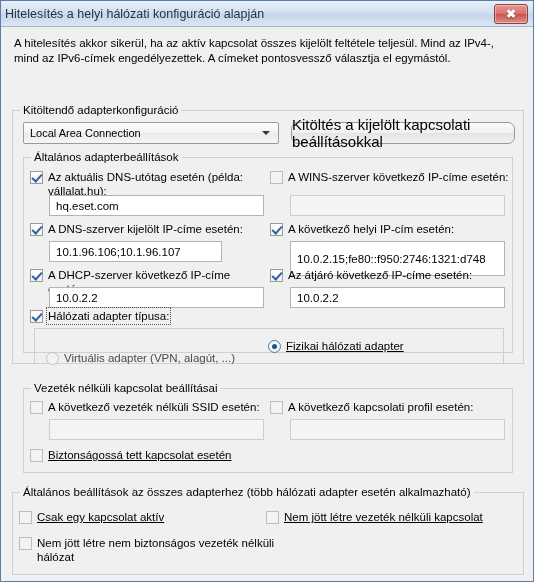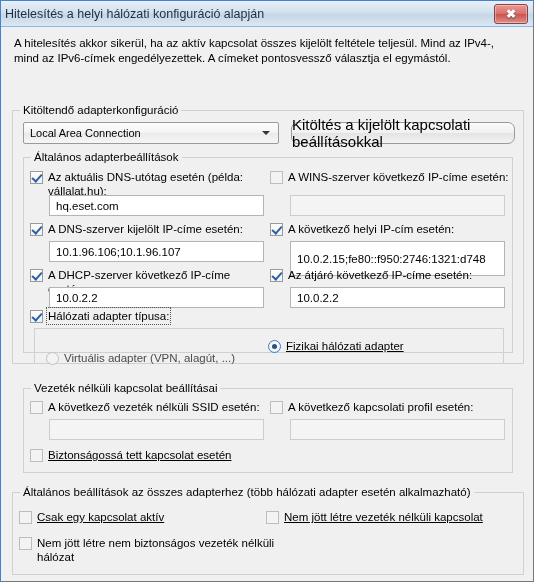--- a/index.html
+++ b/index.html
@@ -274,21 +274,21 @@
       <span class="cb-label">A WINS-szerver következő IP-címe esetén:</span>
     </div>
     <div class="txt disabled abs" style="left:289px; top:159px; width:215px; height:21px;">
       <span></span>
     </div>
 
     <div class="cb-row" style="left:29px; top:186px; width:235px;">
       <span class="cb-box checked"></span>
       <span class="cb-label">A DNS-szerver kijelölt IP-címe esetén:</span>
     </div>
-    <div class="txt abs" style="left:48px; top:205px; width:215px; height:21px;">
+    <div class="txt abs" style="left:48px; top:205px; width:173px; height:21px;">
       <span>10.1.96.106;10.1.96.107</span>
     </div>
 
     <div class="cb-row" style="left:269px; top:186px; width:245px;">
       <span class="cb-box checked"></span>
       <span class="cb-label">A következő helyi IP-cím esetén:</span>
     </div>
     <div class="txt abs" style="left:289px; top:205px; width:215px; height:35px;">
       <span>10.0.2.15;fe80::f950:2746:1321:d748</span>
     </div>

